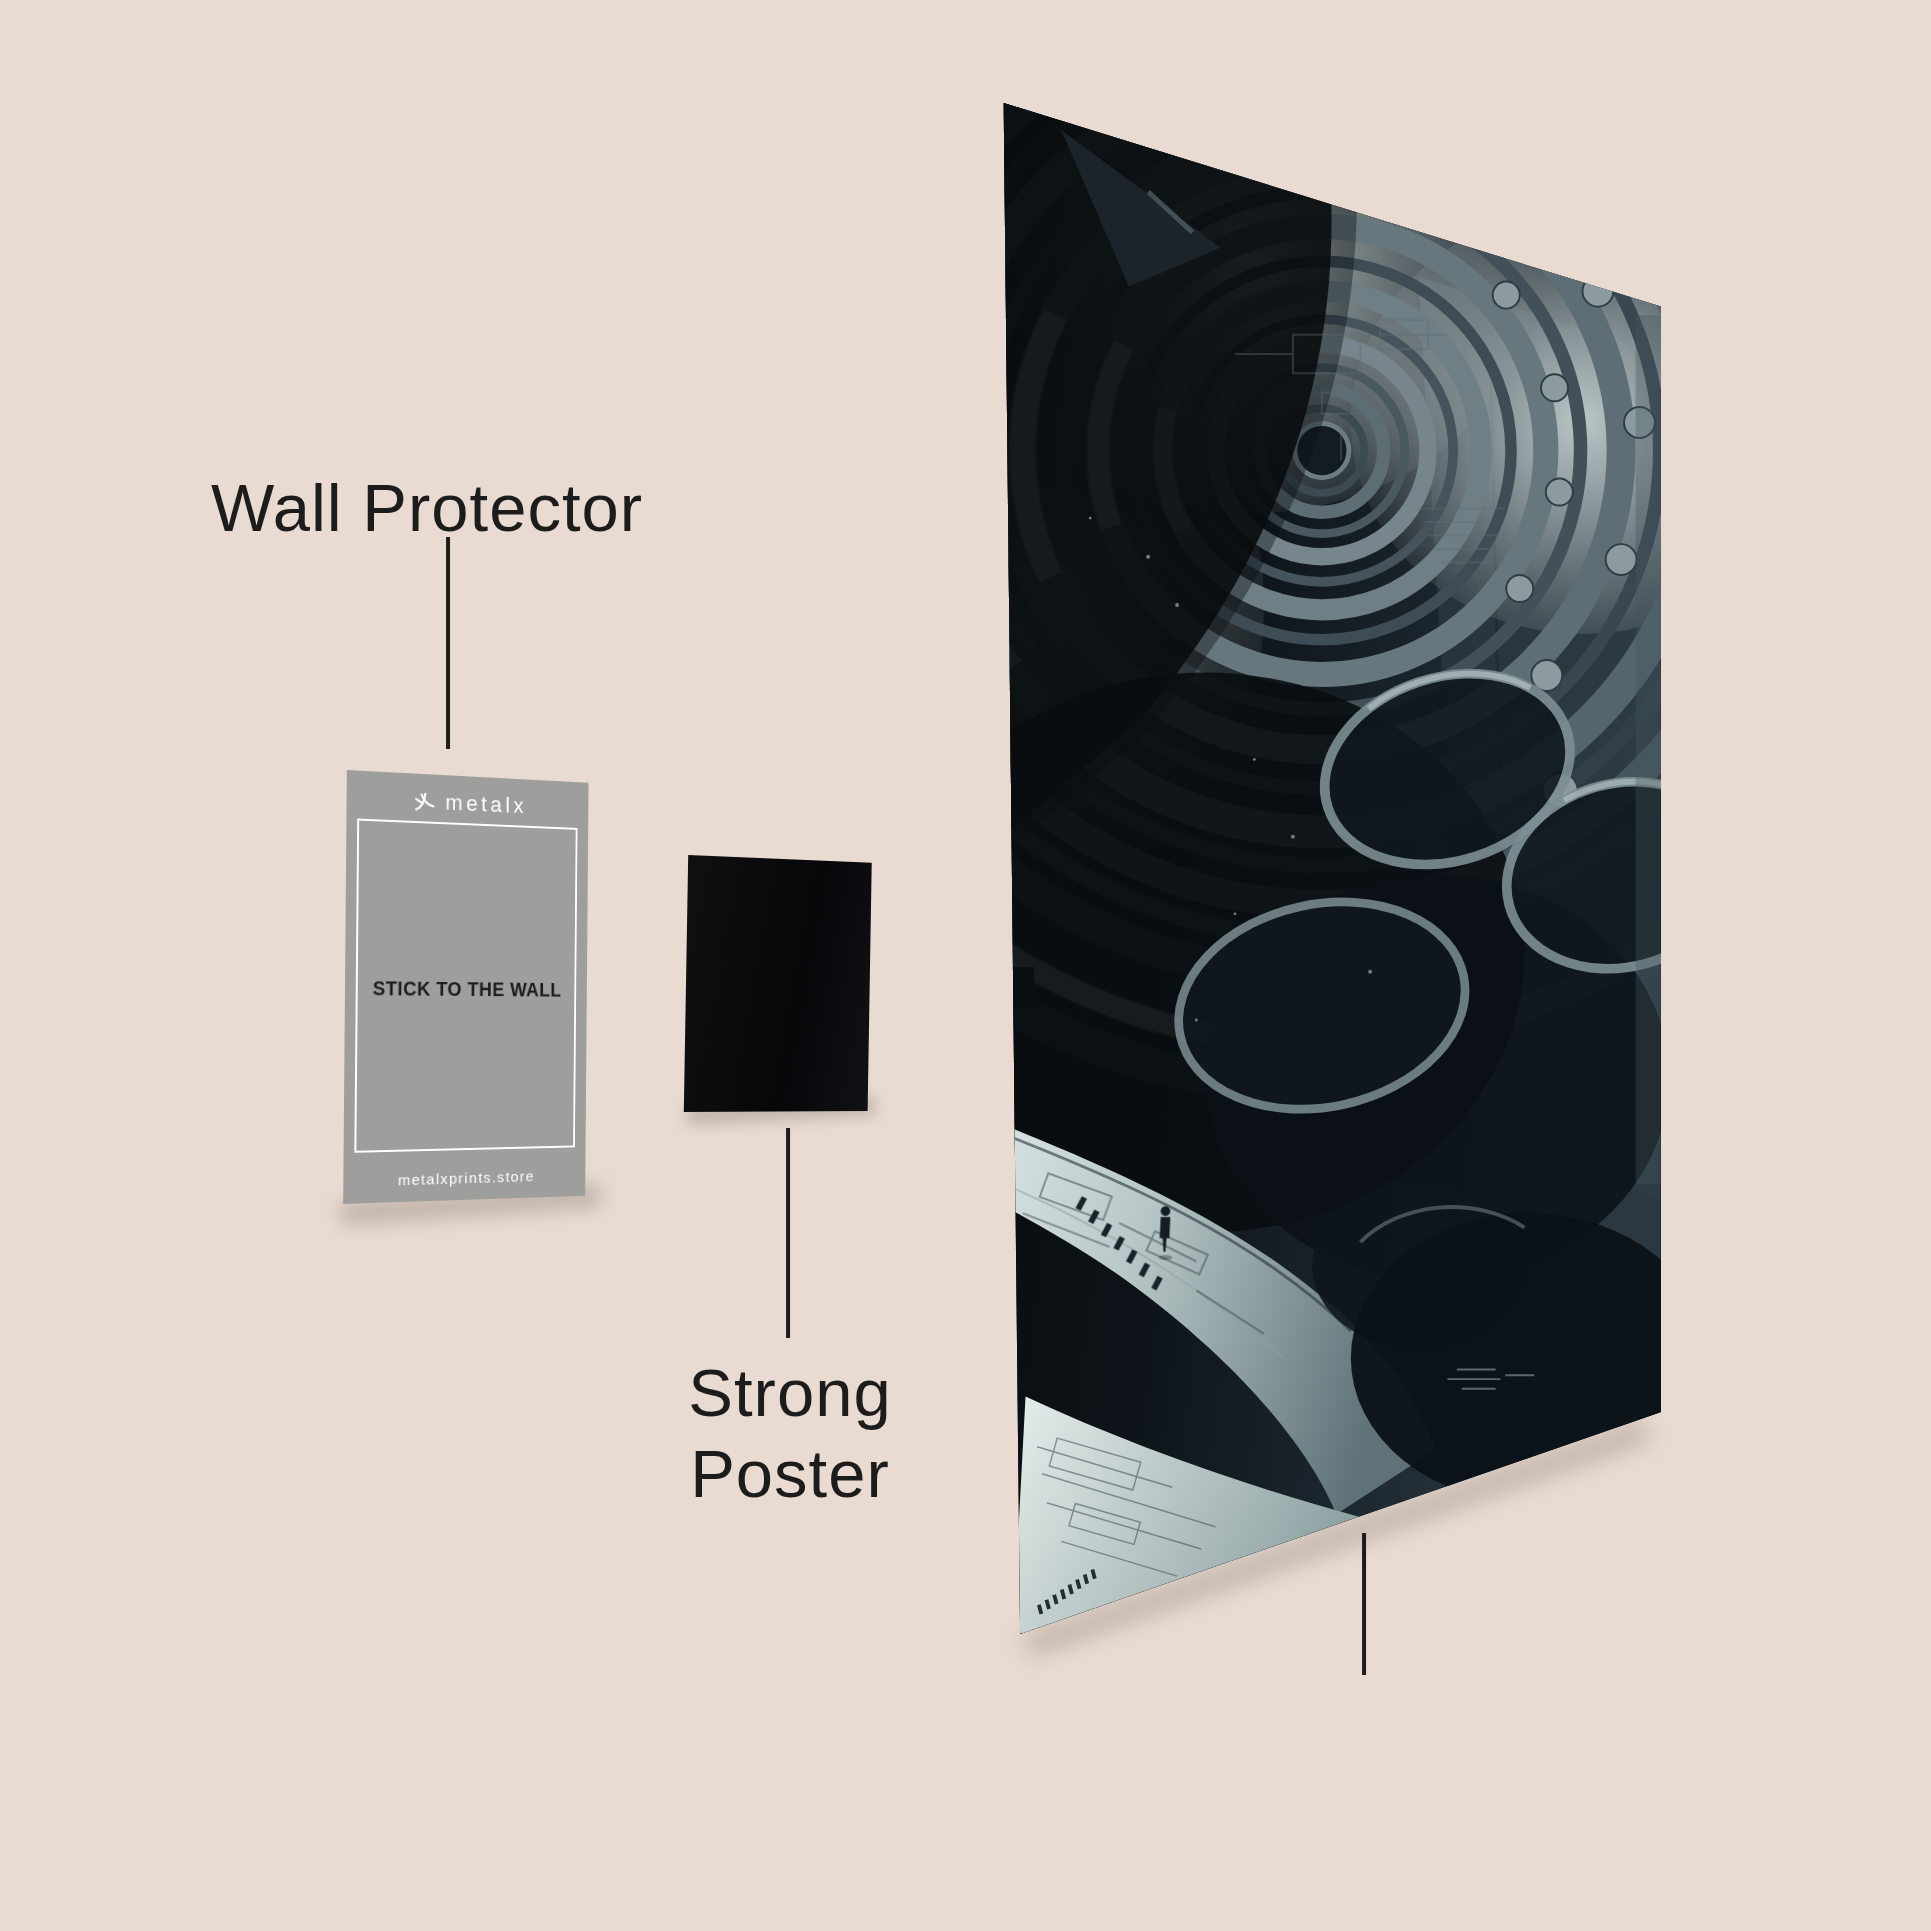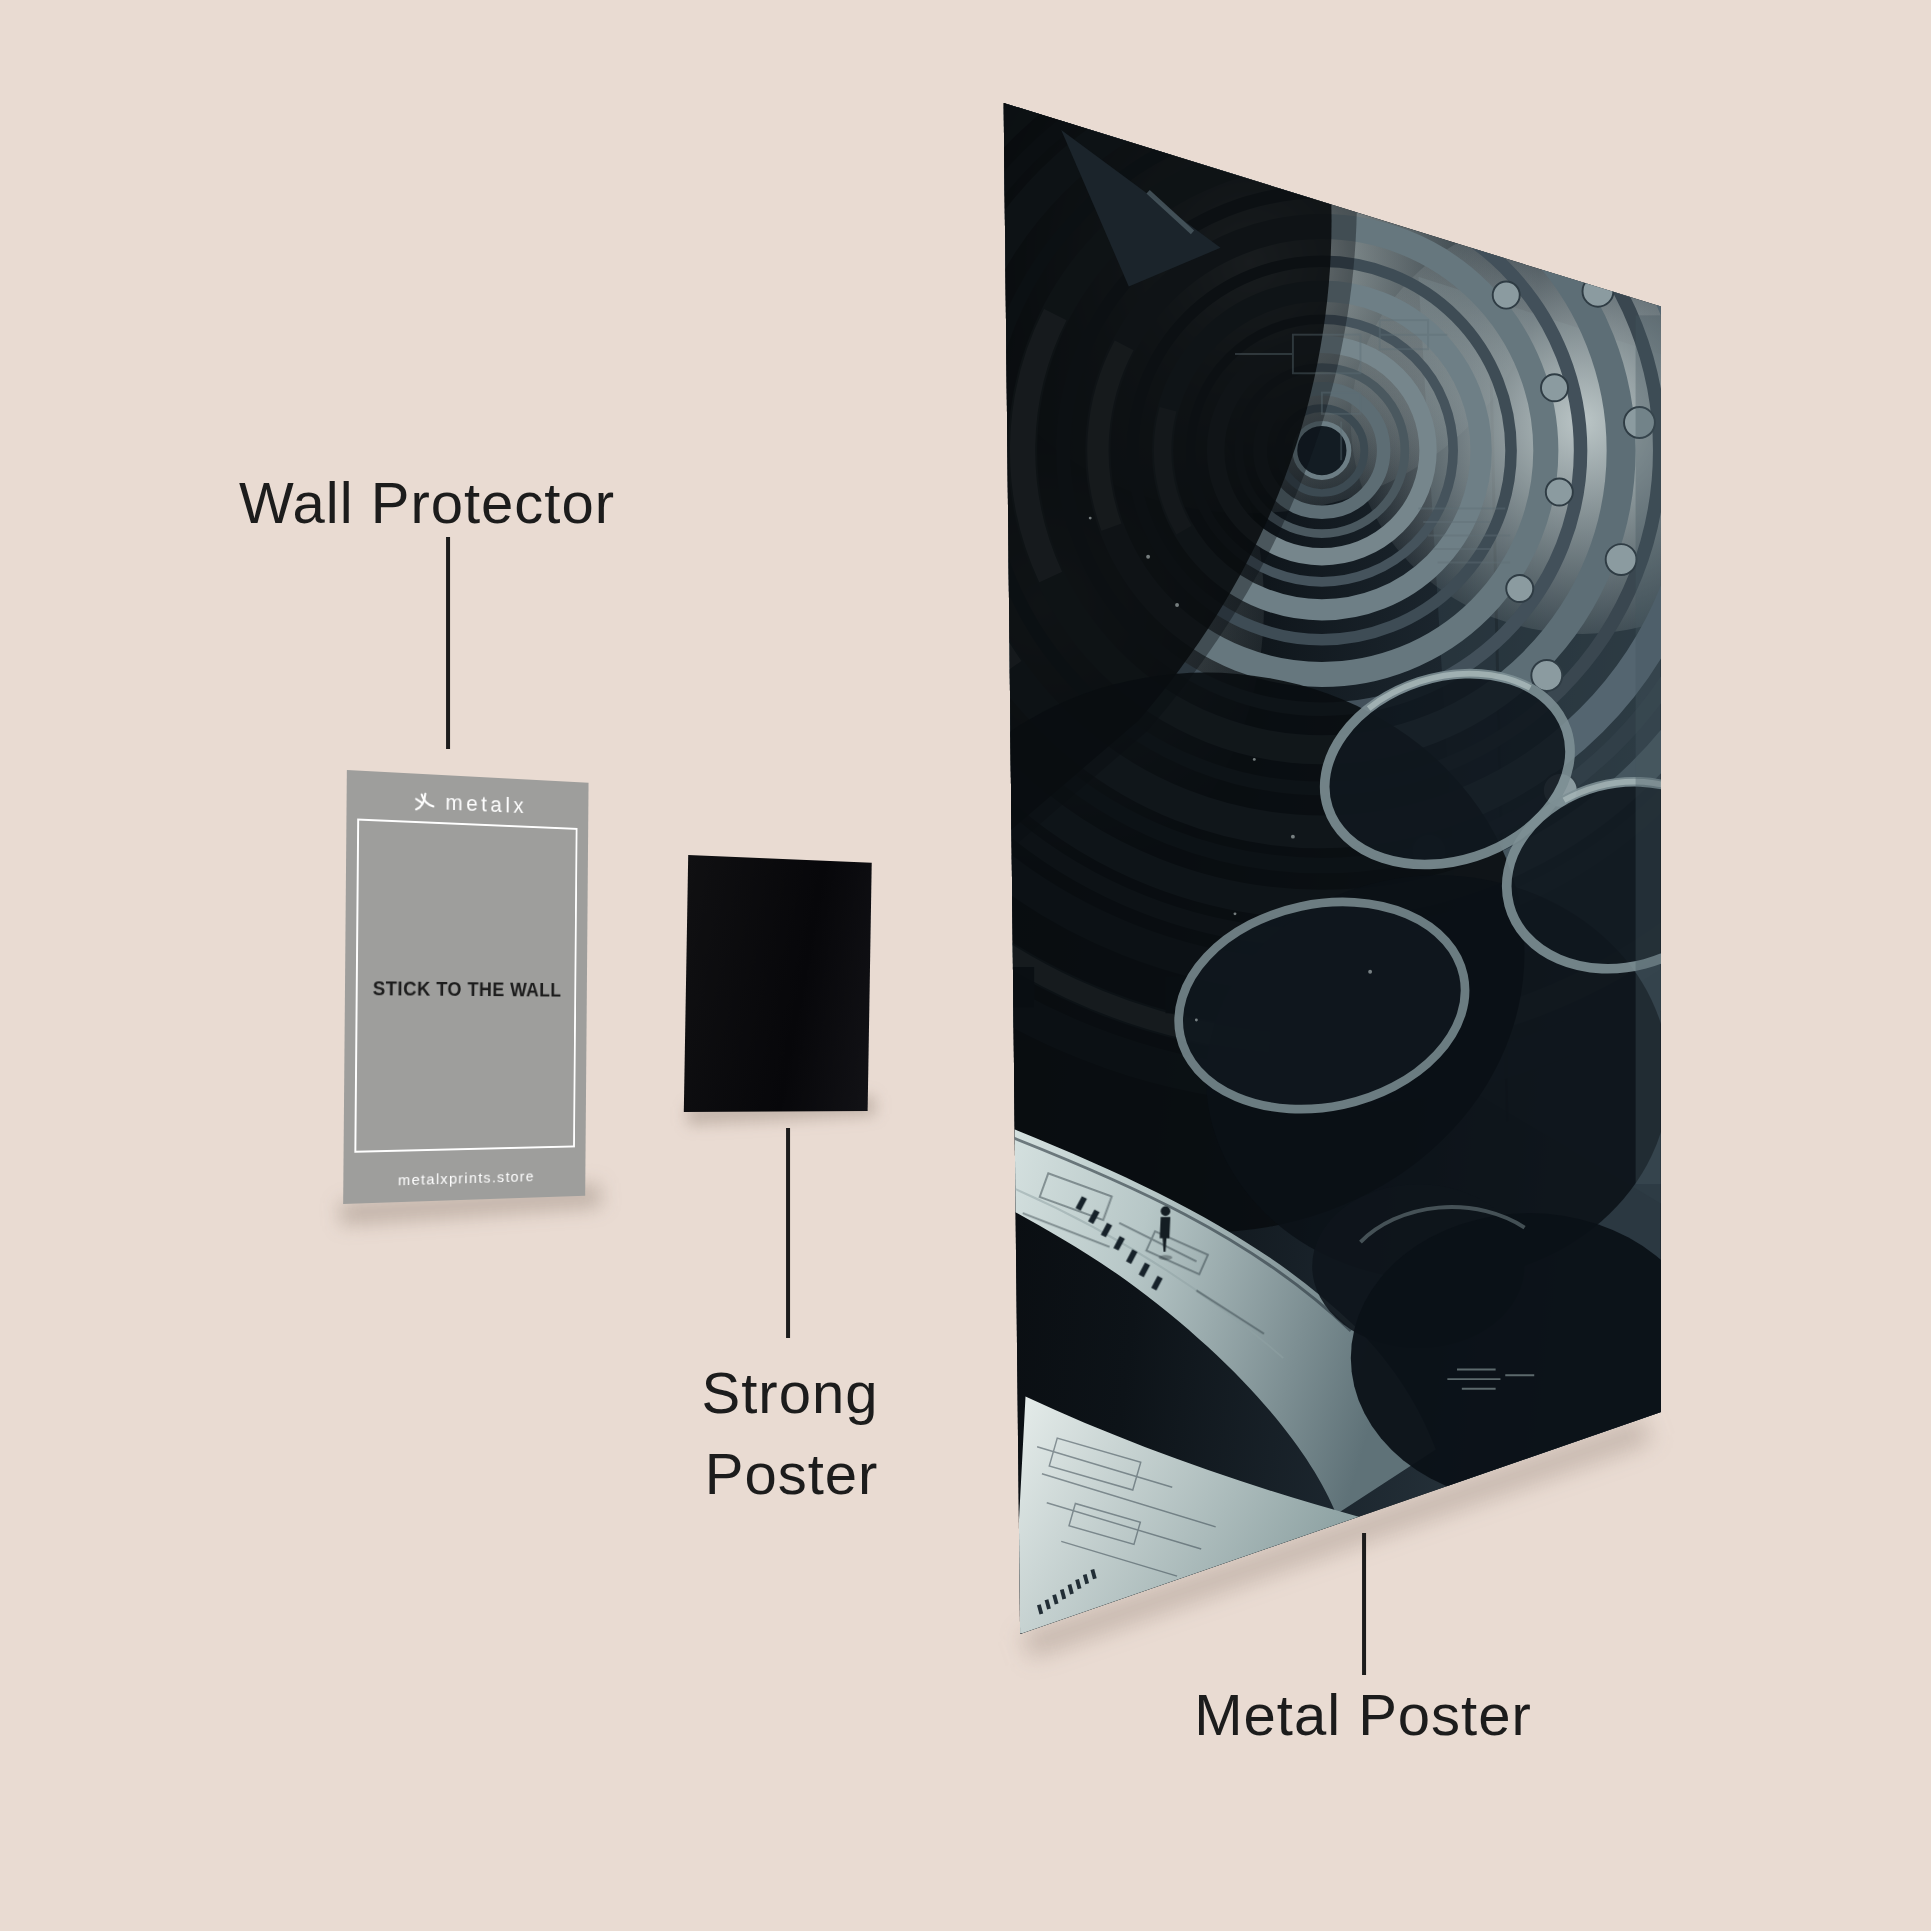--- a/index.html
+++ b/index.html
@@ -1,20 +1,20 @@
 <!DOCTYPE html>
 <html><head>
 <meta charset="utf-8">
 <style>
   html,body{margin:0;padding:0;width:1931px;height:1931px;}
   body{background:#e9dbd2;font-family:"Liberation Sans",sans-serif;color:#1c1c1c;}
   .scene{position:relative;width:1931px;height:1931px;overflow:hidden;background:#e9dbd2;}
 
-  .label{position:absolute;transform:translateX(-50%);font-size:58px;letter-spacing:1px;
-         text-align:right;white-space:nowrap;color:#1c1c1c;}
+  .label{position:absolute;transform:translateX(-50%);font-size:67px;letter-spacing:1px;
+         text-align:center;white-space:nowrap;color:#1c1c1c;}
   .label .ln{display:block;line-height:81px;}
   .leader{position:absolute;width:3.9px;background:#1c1c1c;transform:translateX(-50%);}
 
   
   #card{position:absolute;left:345px;top:770px;width:259px;height:434px;background:#9e9e9c;
         transform-origin:0 50%;transform:perspective(966px) rotateY(11deg) rotate(0.5deg);}
   #card .brand{position:absolute;top:15.4px;left:0;width:100%;display:flex;justify-content:center;
         align-items:center;gap:9.7px;color:#fff;}
   #card .brand .btxt{font-size:22px;letter-spacing:3.9px;font-weight:400;}
   #card .frame{position:absolute;left:10.6px;right:11.6px;top:48px;bottom:51px;border:2.9px solid #fff;}
@@ -244,16 +244,15 @@
           <circle cx="90" cy="430" r="1.5"></circle>
         <circle cx="150" cy="470" r="2"></circle>
           <circle cx="240" cy="840" r="1.5"></circle>
         <circle cx="380" cy="900" r="2"></circle>
           <circle cx="200" cy="950" r="1.5"></circle>
       </g>
     </svg>
   </div>
 
   <div class="leader" id="leader-poster" style="left:1364px;top:1533px;height:142px;"></div>
-  <div class="label" id="label-poster" style="left:1363px;top:1681px;">Metal Poster</div>
 
 </div>
 
 
 </body></html>

